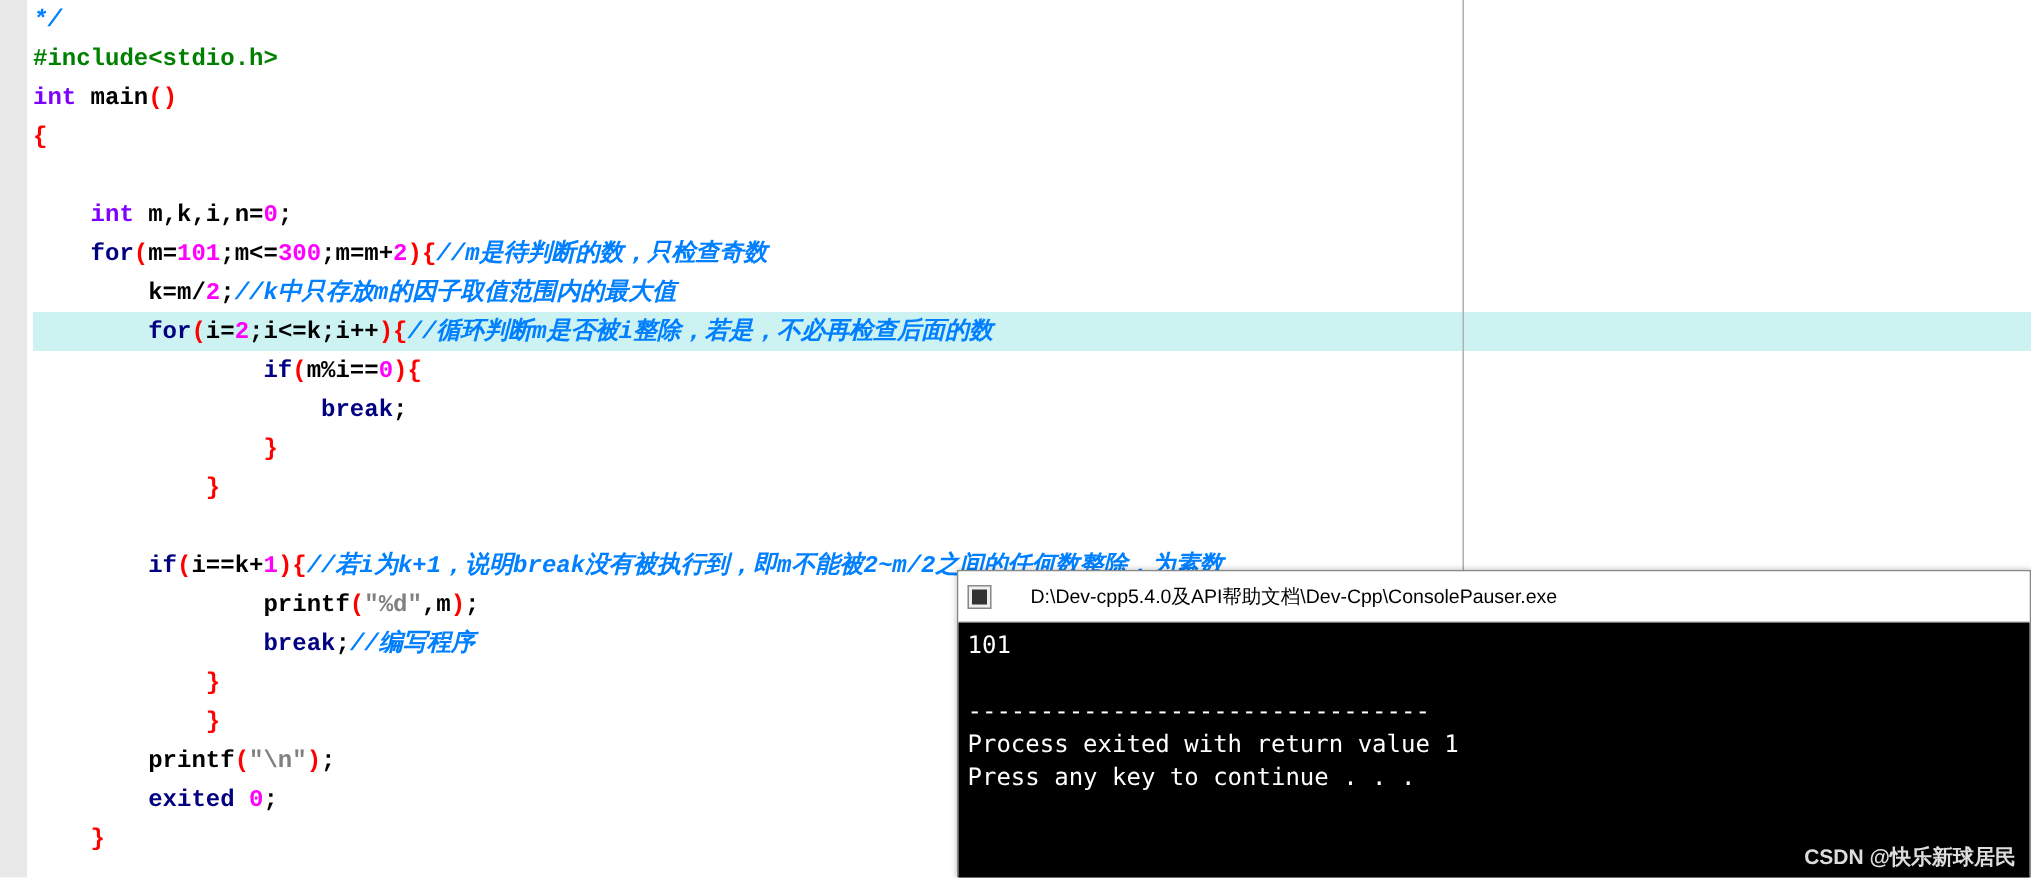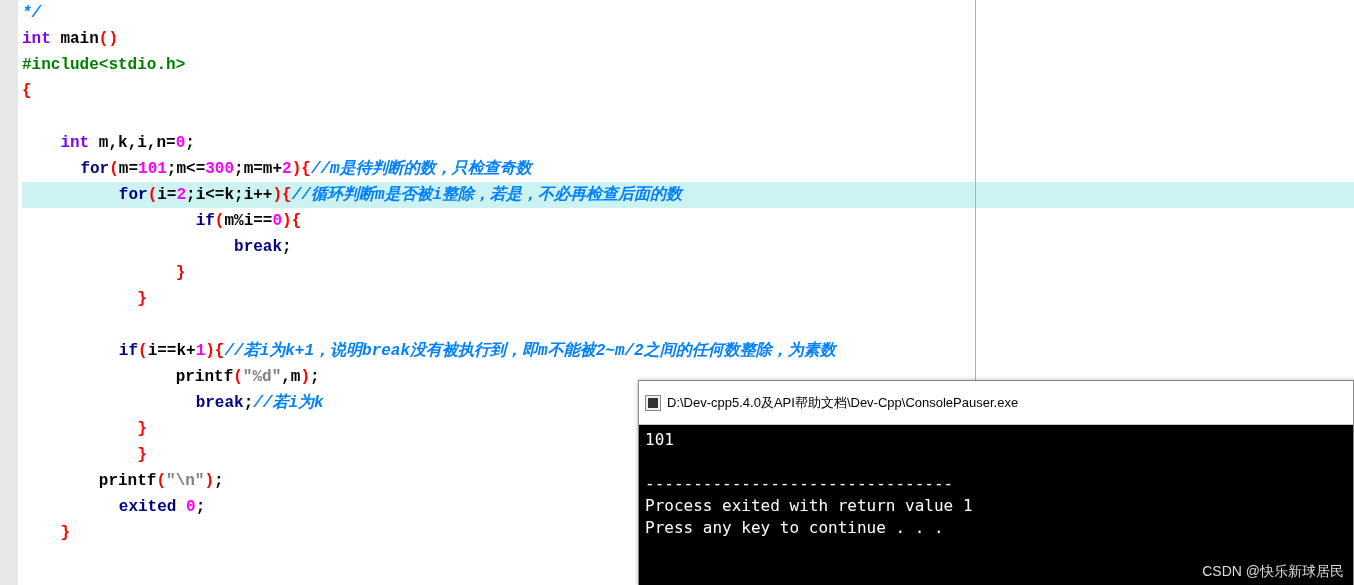--- a/index.html
+++ b/index.html
@@ -34,50 +34,51 @@
   height: 380px;
   background: #b0b0b0;
 }
 .code {
   padding-left: 22px;
   line-height: 26px;
   font-weight: bold;
 }
 .line { white-space: pre; height: 26px; }
 .line.hl { background: #ccf2f2; }
-.kw { color: #000080; margin-left: 20px; }
+.kw { color: #000080; }
 .type { color: #8000ff; }
 .include { color: #008000; }
 .str { color: #808080; }
 .num { color: #ff00ff; }
 .comment { color: #0080ff; font-style: italic; }
 .brace { color: #ff0000; }
 .plain { color: #000; }
 
 .console {
   position: absolute;
   left: 638px;
   top: 380px;
   width: 716px;
   height: 205px;
   border: 1px solid #888;
   background: #fff;
   box-shadow: 0 0 4px rgba(0,0,0,0.3);
 }
 .console-title {
-  height: 44px;
+  height: 34px;
   background: #fff;
   border-bottom: 1px solid #ccc;
   display: flex;
   align-items: center;
   padding-left: 6px;
   font-family: "Segoe UI", sans-serif;
   font-size: 13px;
   color: #000;
   font-weight: normal;
+  gap: 20px;
 }
 .console-icon {
   width: 16px;
   height: 16px;
   margin-right: 6px;
   display: inline-block;
   border: 1px solid #888;
   background: #f0f0f0;
   position: relative;
 }
@@ -98,46 +99,47 @@
   white-space: pre;
   font-weight: normal;
 }
 .watermark {
   position: absolute;
   right: 10px;
   bottom: 4px;
   color: #ddd;
   font-family: "Microsoft YaHei", sans-serif;
   font-size: 14px;
-  font-weight: normal;
+  font-weight: bold;
 }
 </style>
 </head>
 <body>
 
 <div class="editor">
   <div class="gutter"></div>
   <div class="right-sep"></div>
   <div class="code">
     <div class="line"><span class="comment">*/</span></div>
+    <div class="line"><span class="include">#include</span><span class="include">&lt;stdio.h&gt;</span></div>
     <div class="line"><span class="type">int</span><span class="plain"> main</span><span class="brace">()</span></div>
-    <div class="line"><span class="include">#include</span><span class="include">&lt;stdio.h&gt;</span></div>
     <div class="line"><span class="brace">{</span></div>
     <div class="line"><span class="plain">    </span></div>
     <div class="line"><span class="plain">    </span><span class="type">int</span><span class="plain"> m,k,i,n=</span><span class="num">0</span><span class="plain">;</span></div>
     <div class="line"><span class="plain">    </span><span class="kw">for</span><span class="brace">(</span><span class="plain">m=</span><span class="num">101</span><span class="plain">;m&lt;=</span><span class="num">300</span><span class="plain">;m=m+</span><span class="num">2</span><span class="brace">){</span><span class="comment">//m是待判断的数，只检查奇数</span></div>
+    <div class="line"><span class="plain">        k=m/</span><span class="num">2</span><span class="plain">;</span><span class="comment">//k中只存放m的因子取值范围内的最大值</span></div>
     <div class="line hl"><span class="plain">        </span><span class="kw">for</span><span class="brace">(</span><span class="plain">i=</span><span class="num">2</span><span class="plain">;i&lt;=k;i++</span><span class="brace">){</span><span class="comment">//循环判断m是否被i整除，若是，不必再检查后面的数</span></div>
     <div class="line"><span class="plain">                </span><span class="kw">if</span><span class="brace">(</span><span class="plain">m%i==</span><span class="num">0</span><span class="brace">){</span></div>
     <div class="line"><span class="plain">                    </span><span class="kw">break</span><span class="plain">;</span></div>
     <div class="line"><span class="plain">                </span><span class="brace">}</span></div>
     <div class="line"><span class="plain">            </span><span class="brace">}</span></div>
     <div class="line"><span class="plain">    </span></div>
     <div class="line"><span class="plain">        </span><span class="kw">if</span><span class="brace">(</span><span class="plain">i==k+</span><span class="num">1</span><span class="brace">){</span><span class="comment">//若i为k+1，说明break没有被执行到，即m不能被2~m/2之间的任何数整除，为素数</span></div>
     <div class="line"><span class="plain">                printf</span><span class="brace">(</span><span class="str">"%d"</span><span class="plain">,m</span><span class="brace">)</span><span class="plain">;</span></div>
-    <div class="line"><span class="plain">                </span><span class="kw">break</span><span class="plain">;</span><span class="comment">//若i为k</span></div>
+    <div class="line"><span class="plain">                </span><span class="kw">break</span><span class="plain">;</span><span class="comment">//编写程序</span></div>
     <div class="line"><span class="plain">            </span><span class="brace">}</span></div>
     <div class="line"><span class="plain">            </span><span class="brace">}</span></div>
     <div class="line"><span class="plain">        printf</span><span class="brace">(</span><span class="str">"\n"</span><span class="brace">)</span><span class="plain">;</span></div>
     <div class="line"><span class="plain">        </span><span class="kw">exited</span><span class="plain"> </span><span class="num">0</span><span class="plain">;</span></div>
     <div class="line"><span class="plain">    </span><span class="brace">}</span></div>
   </div>
 </div>
 
 <div class="console">
   <div class="console-title">

